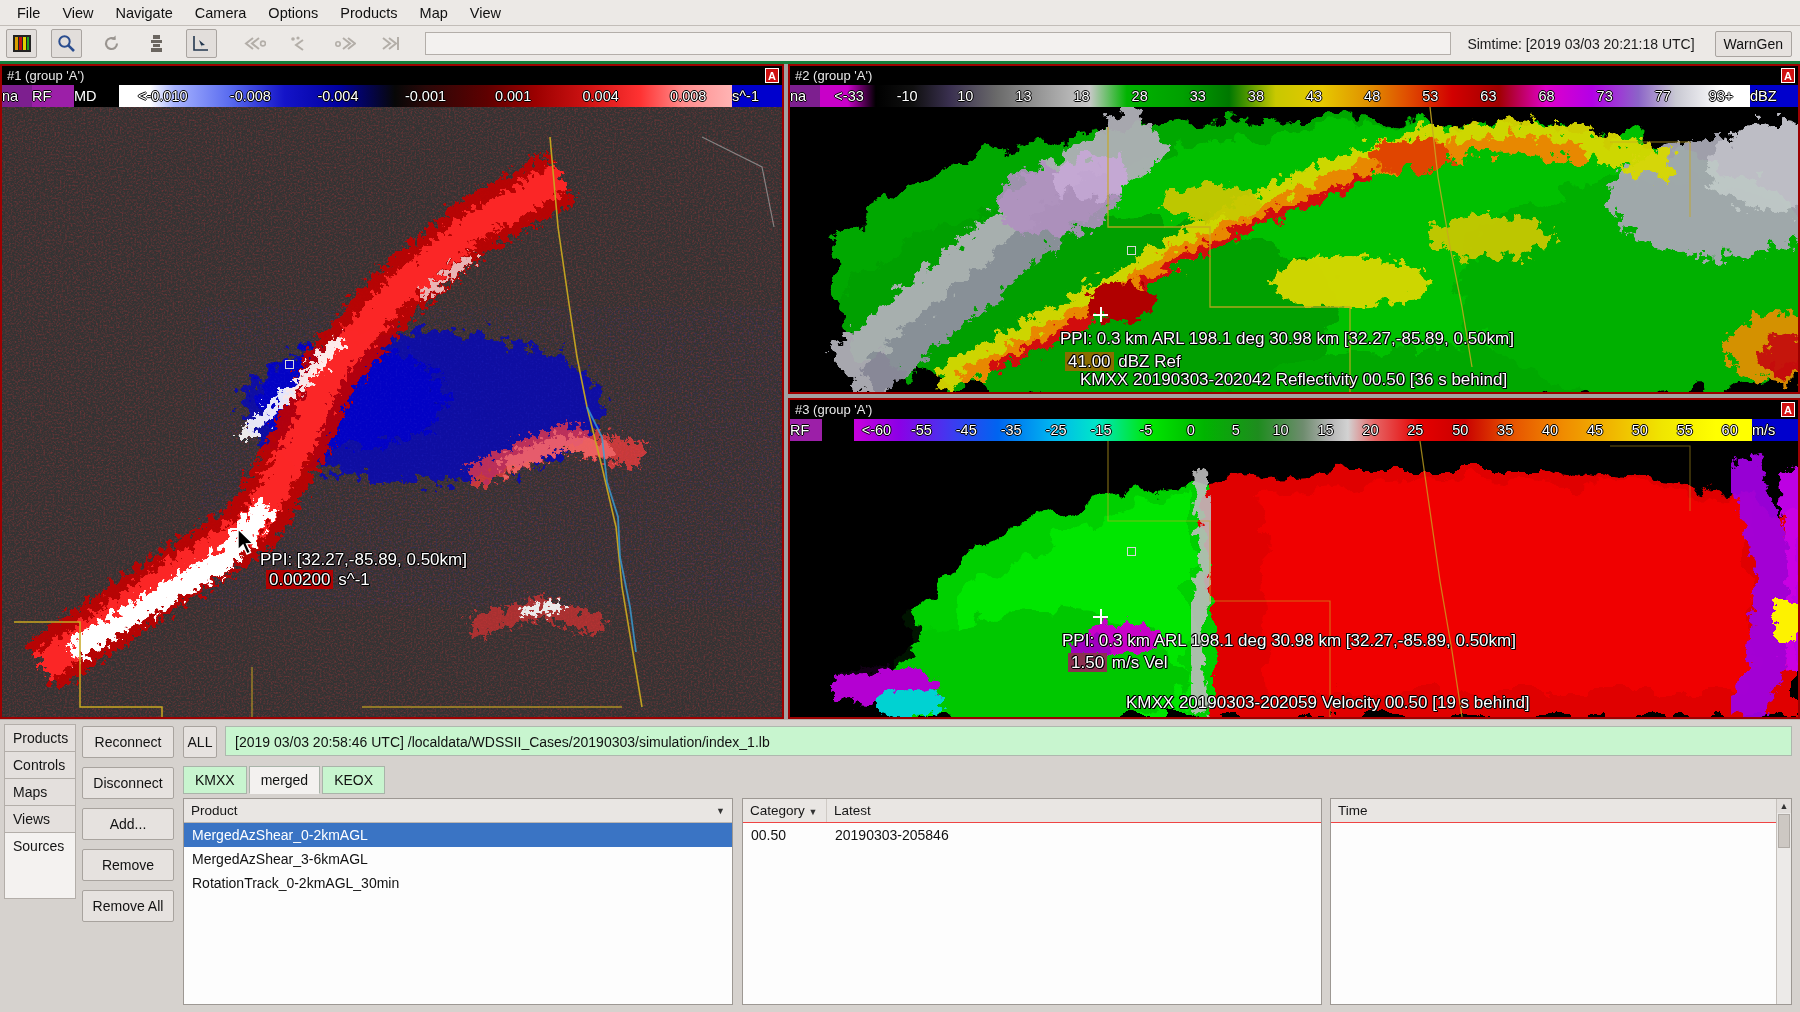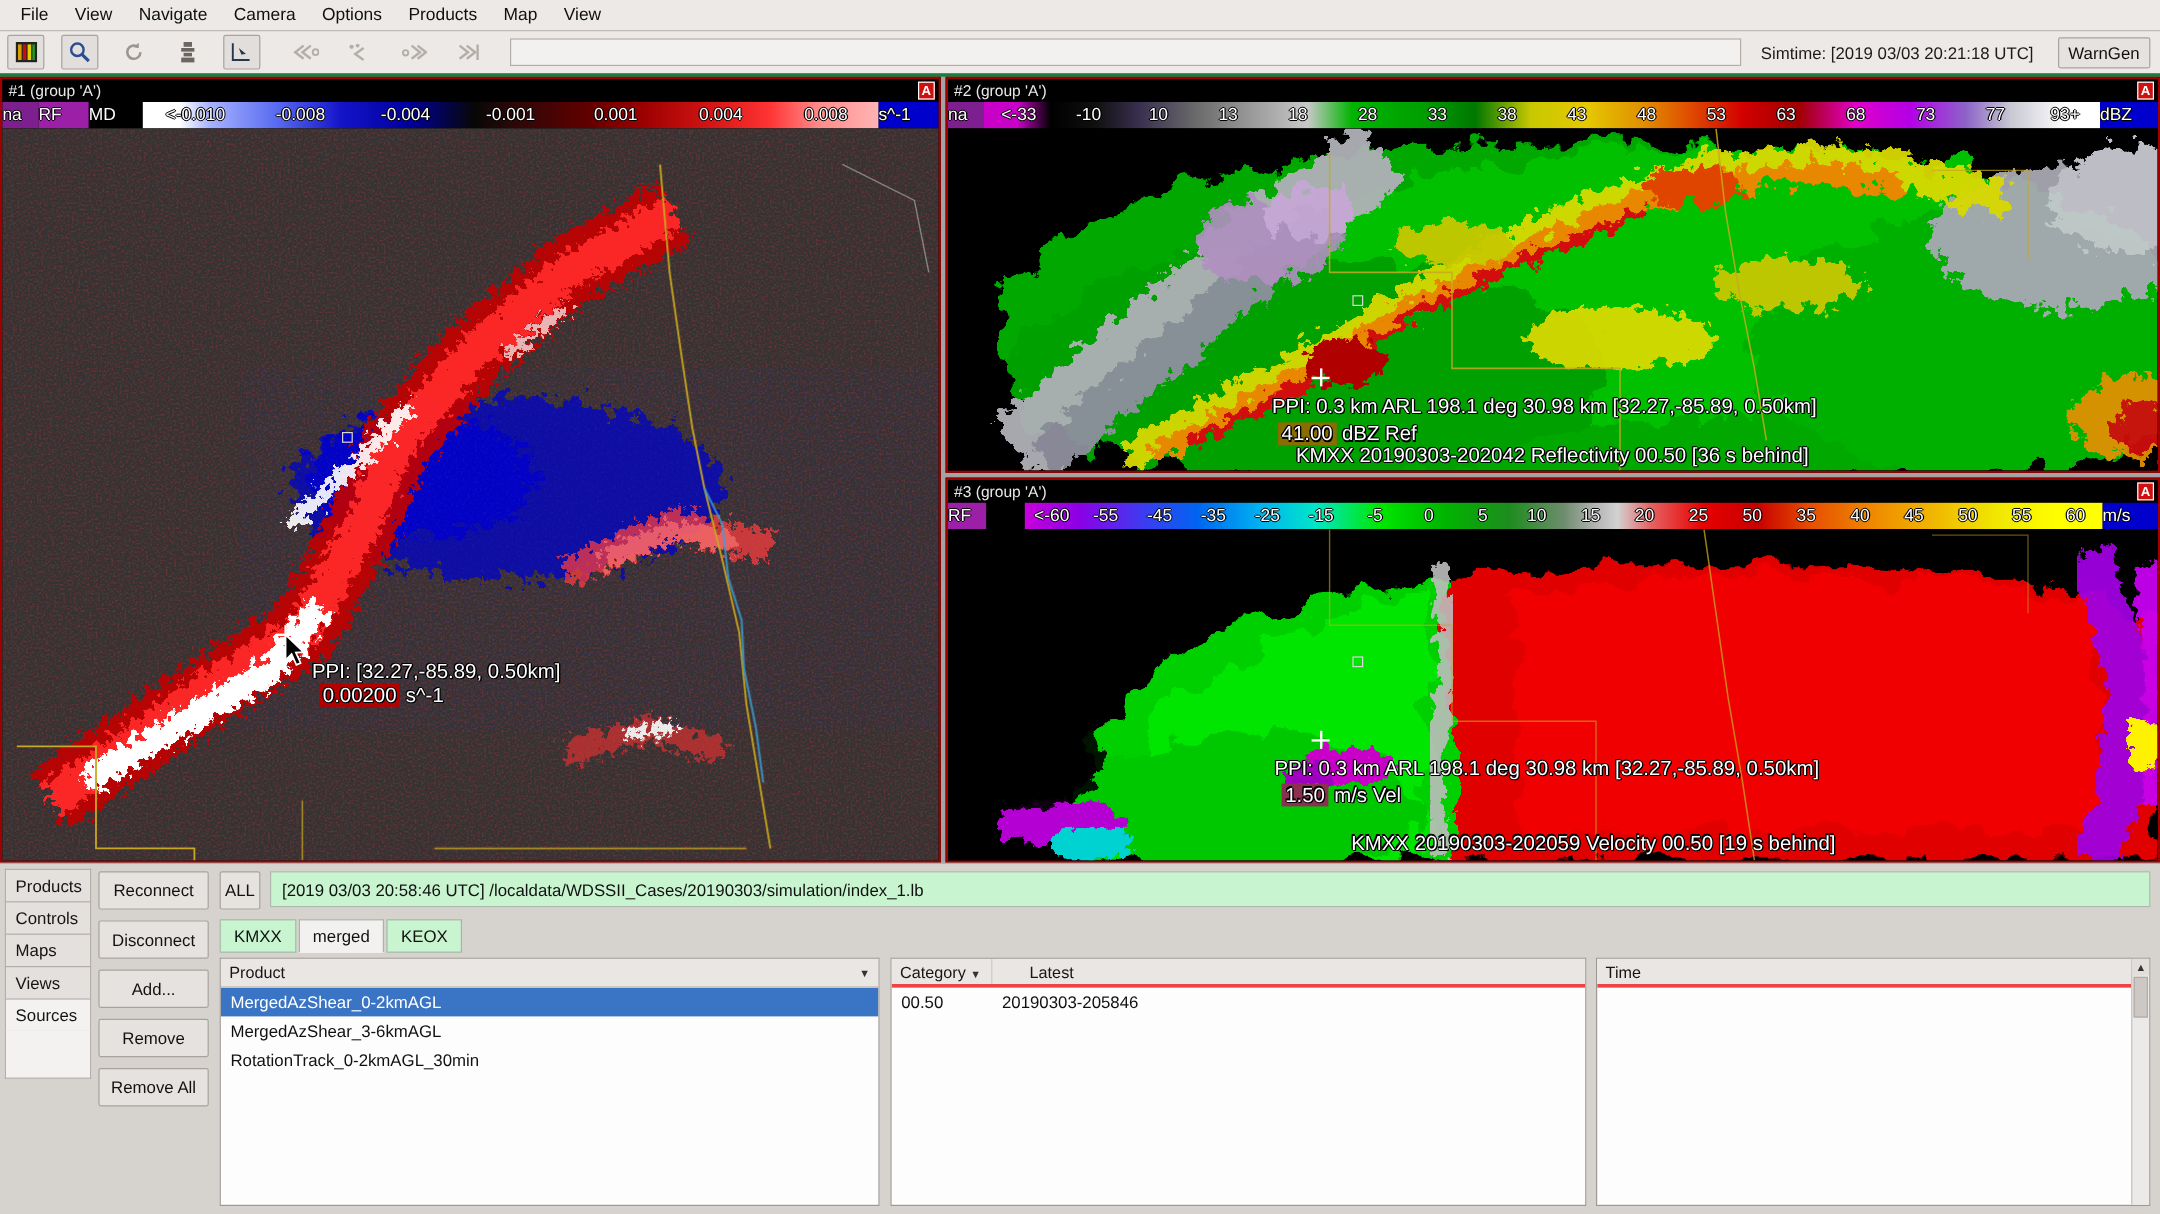--- a/index.html
+++ b/index.html
@@ -143,21 +143,21 @@
   .lp-head {
     height: 24px; background: #e9e6e3; border-bottom: 1px solid #bcb7b2;
     display: flex; align-items: center; font-size: 13.5px; color: #161616;
     padding-left: 7px; position: relative;
   }
   .lp-head .sorter { position: absolute; right: 7px; top: 7px; }
   .lrow {
     font-size: 14px; color: #111; padding: 3px 0 3px 8px; line-height: 18px;
   }
   .lrow.sel { background: #3a74c4; color: #fff; }
-  .colhdr { display: flex; height: 24px; background: #e9e6e3; border-bottom: 3px solid #ef4444; gap: 24px; }
+  .colhdr { display: flex; height: 24px; background: #e9e6e3; border-bottom: 1px solid #ef4444; }
   .colhdr > div {
     font-size: 13.5px; color: #161616; line-height: 24px; padding-left: 7px;
     border-right: 1px solid #cfcac5; position: relative;
   }
   .tri { font-size: 9px; color: #333; }
   .scrollv {
     position: absolute; right: 0; top: 0; bottom: 0; width: 15px;
     background: #eceae8; border-left: 1px solid #c5c0bb;
   }
   .scrollv .thumb { position: absolute; left: 1px; right: 1px; background: #cdc8c3; border: 1px solid #b0aba6; }

